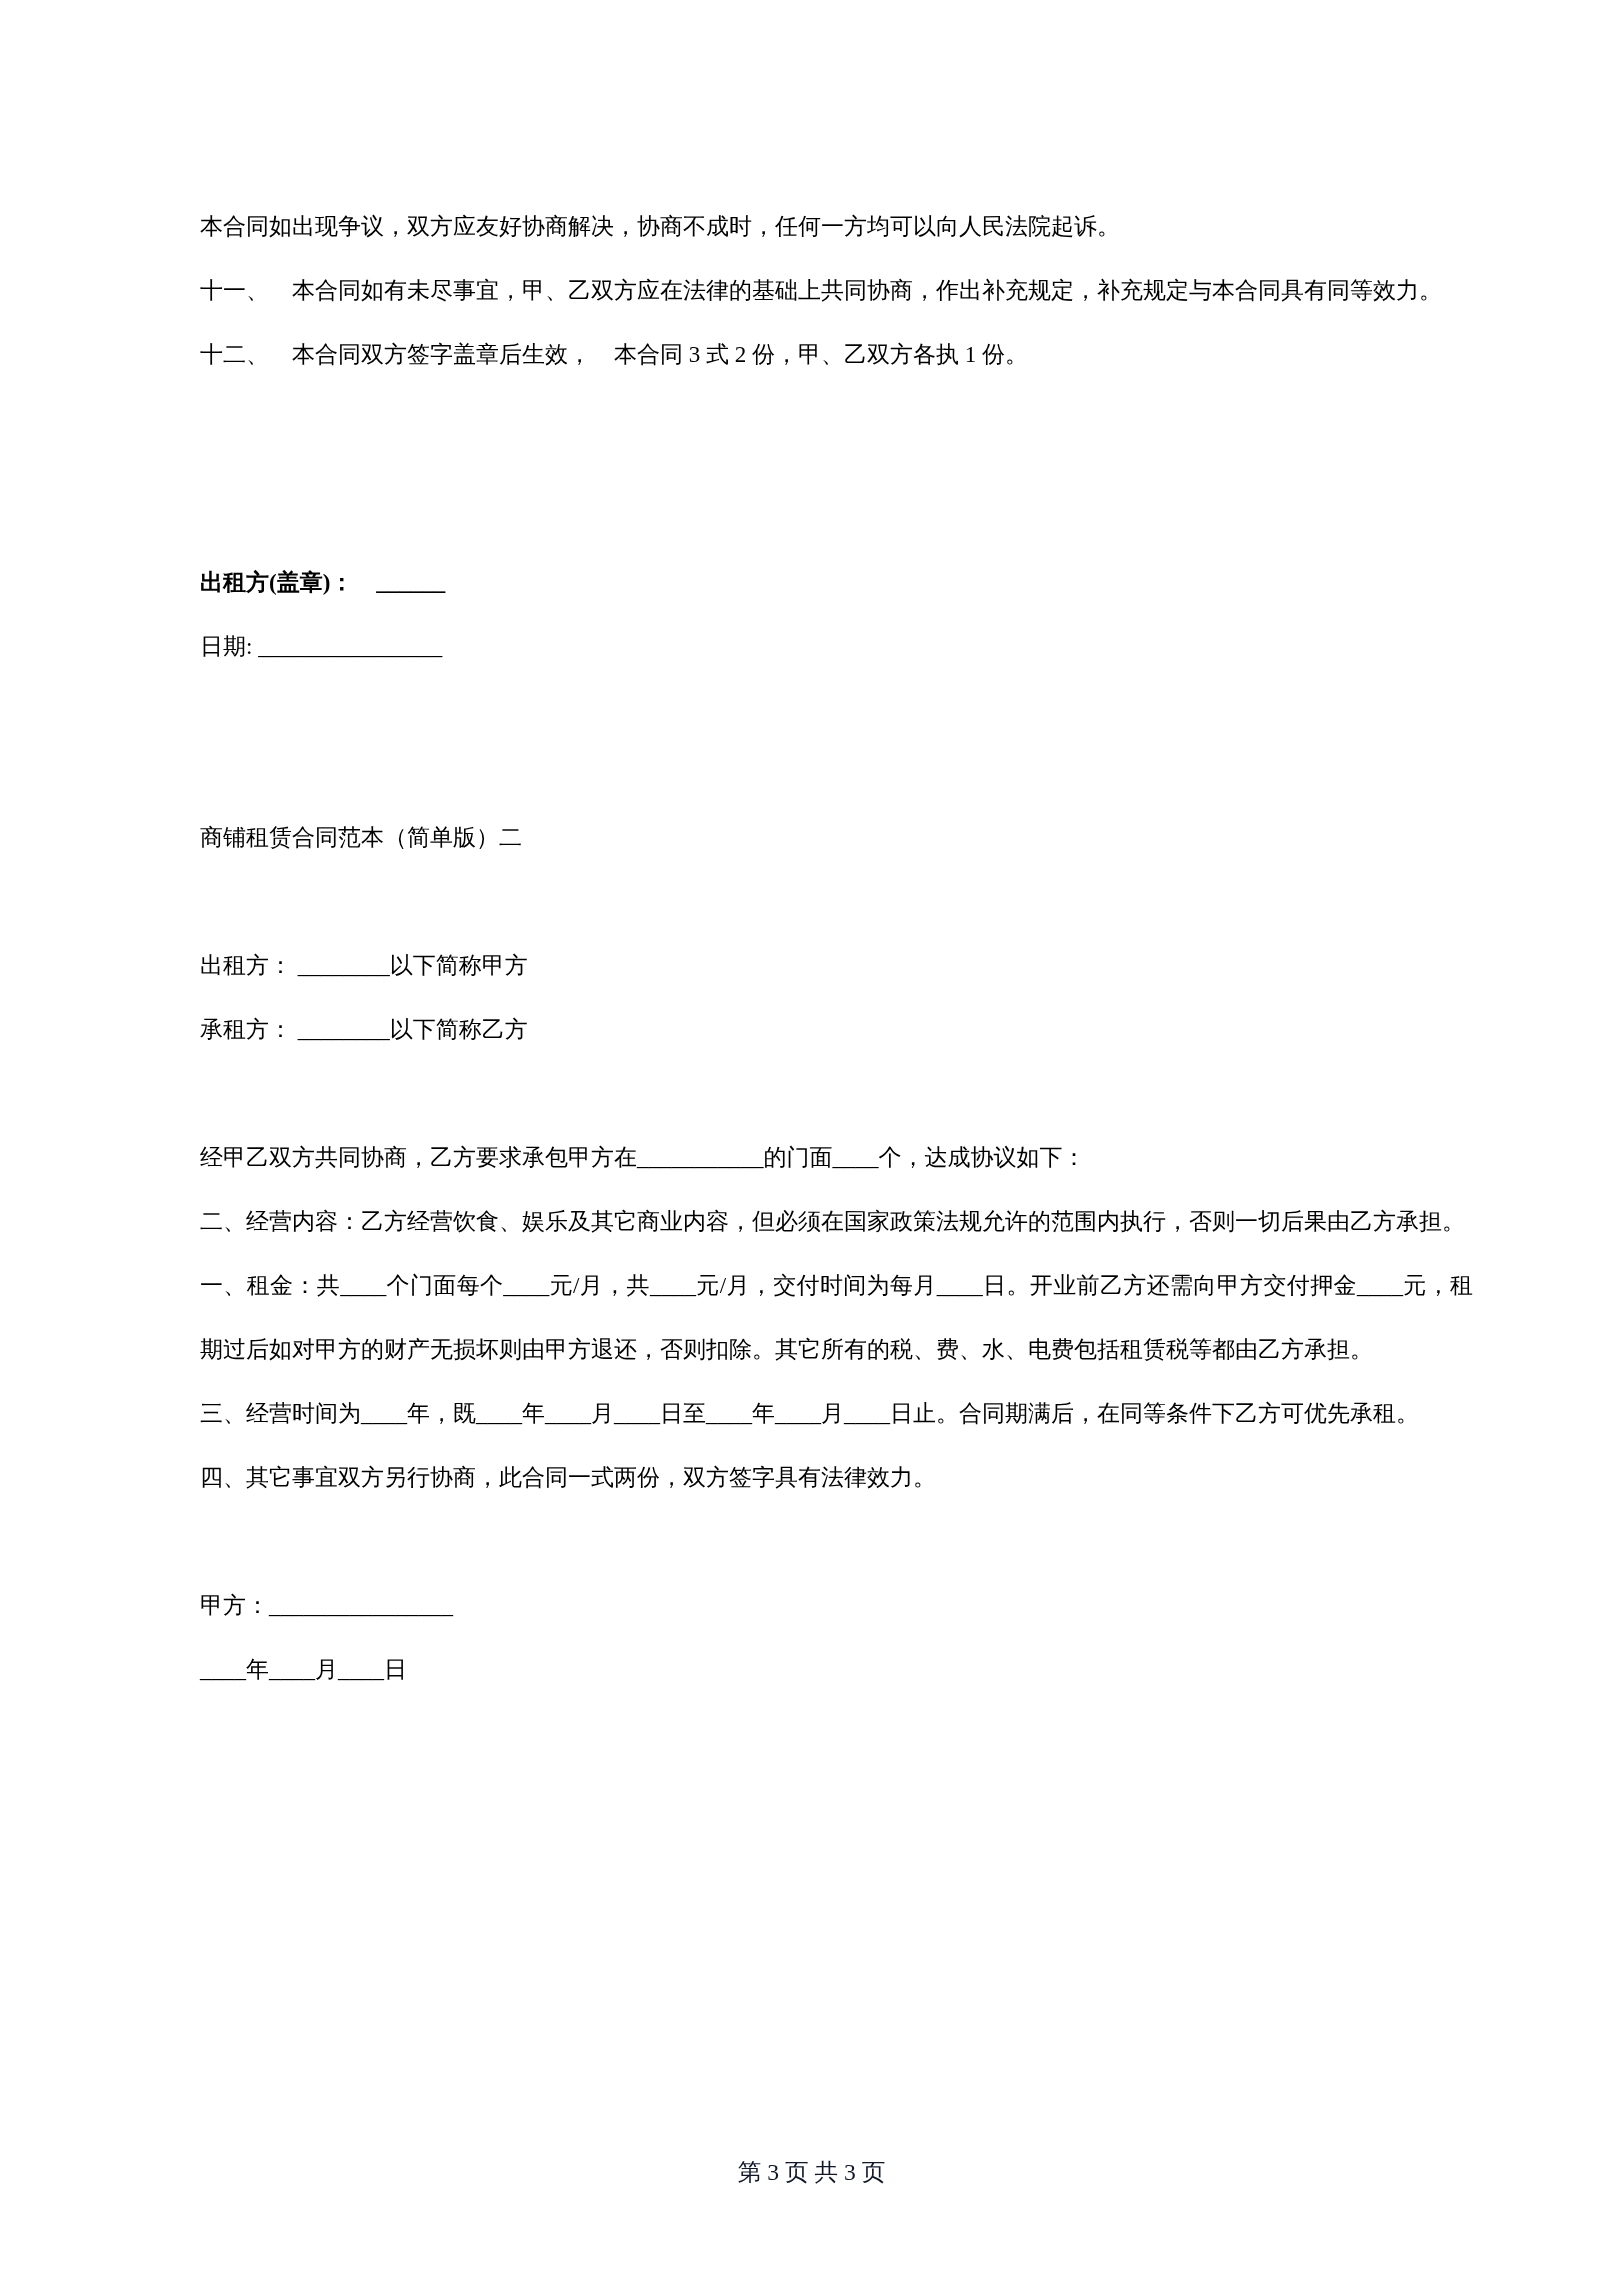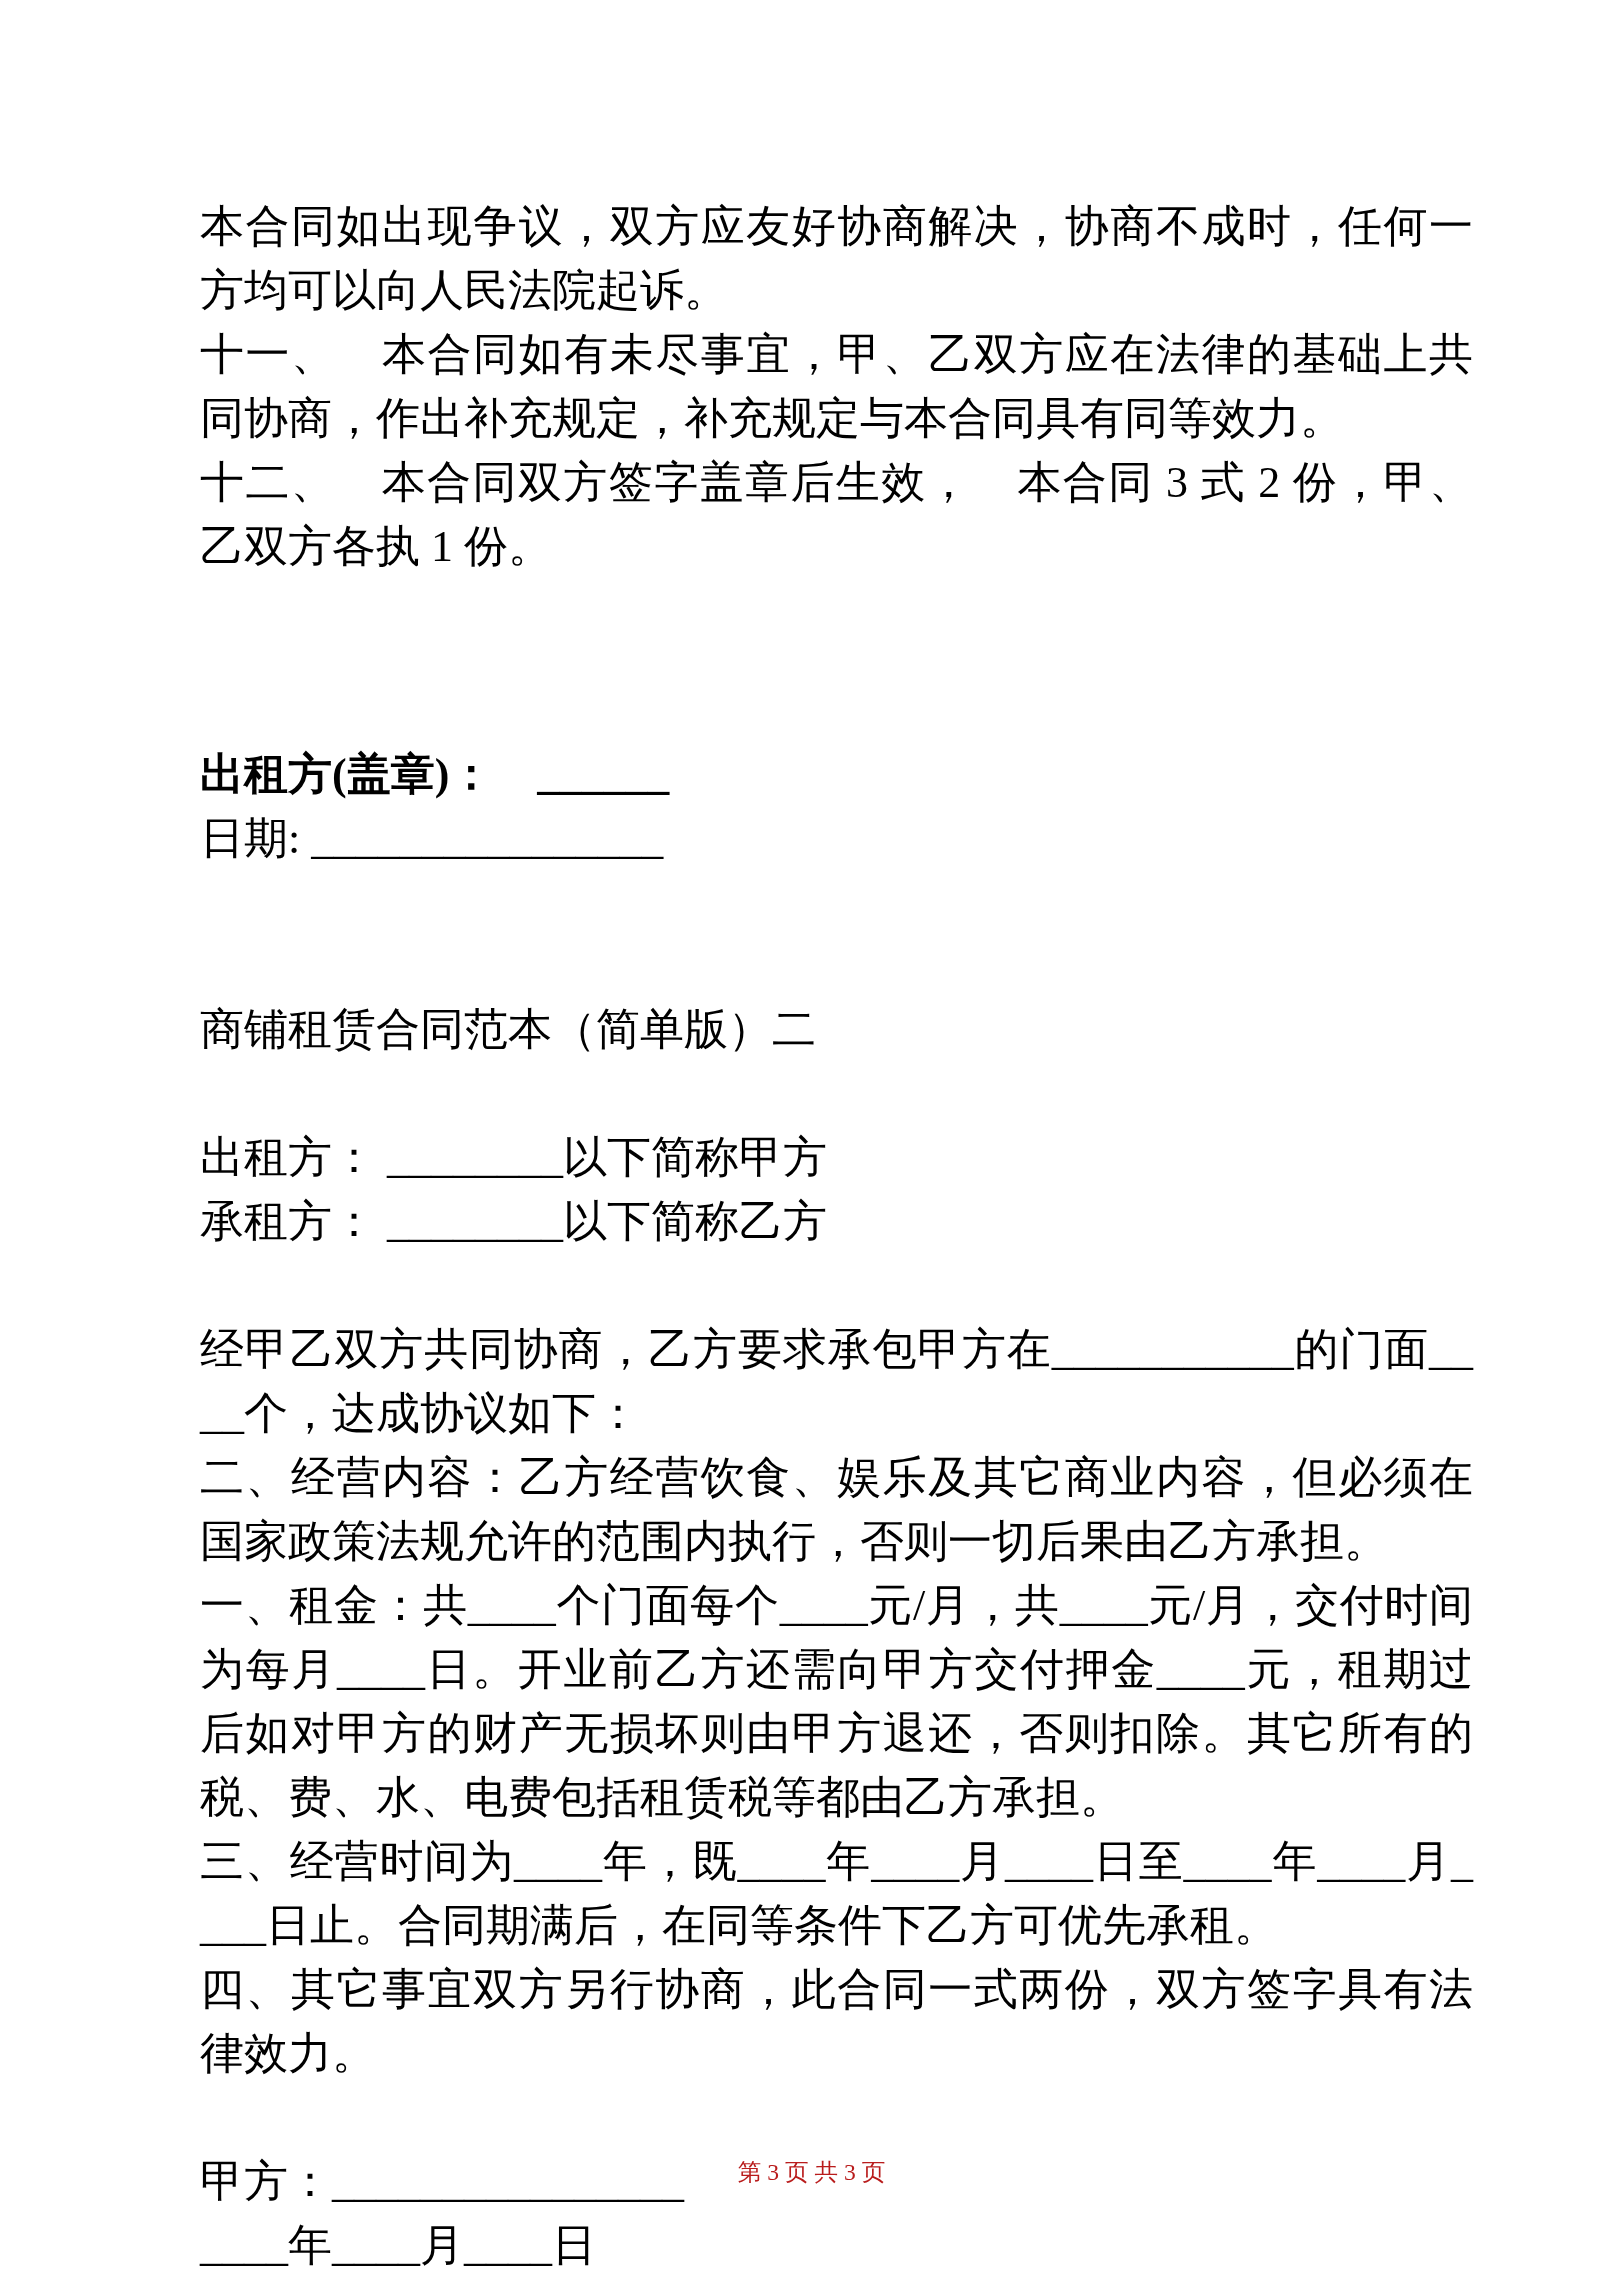--- a/index.html
+++ b/index.html
@@ -19,37 +19,37 @@
     border-bottom: 0.9px solid #c9c9c9;
   }
   .content {
     position: absolute;
     top: 195px;
     left: 200px;
     width: 1273px;
   }
   .content p {
     margin: 0;
-    font-size: 44px;
+    font-size: 23px;
     line-height: 64px;
     text-align: justify;
     word-break: break-all;
     white-space: pre-wrap;
   }
   .gap-lg { margin-top: 164px !important; font-weight: bold; }
   .gap-md { margin-top: 127px !important; }
   .gap-sm { margin-top: 64px !important; }
   .footer {
     position: absolute;
     left: 0;
     right: 0;
     bottom: 105px;
     text-align: center;
     font-size: 23.6px;
-    color: #b91c1c;
+    color: #0f172a;
     font-family: "Liberation Serif", "DejaVu Serif", serif;
   }
 </style>
 </head>
 <body>
 
 <div class="page">
   <div class="content">
 
     <p>本合同如出现争议，双方应友好协商解决，协商不成时，任何一方均可以向人民法院起诉。</p>

